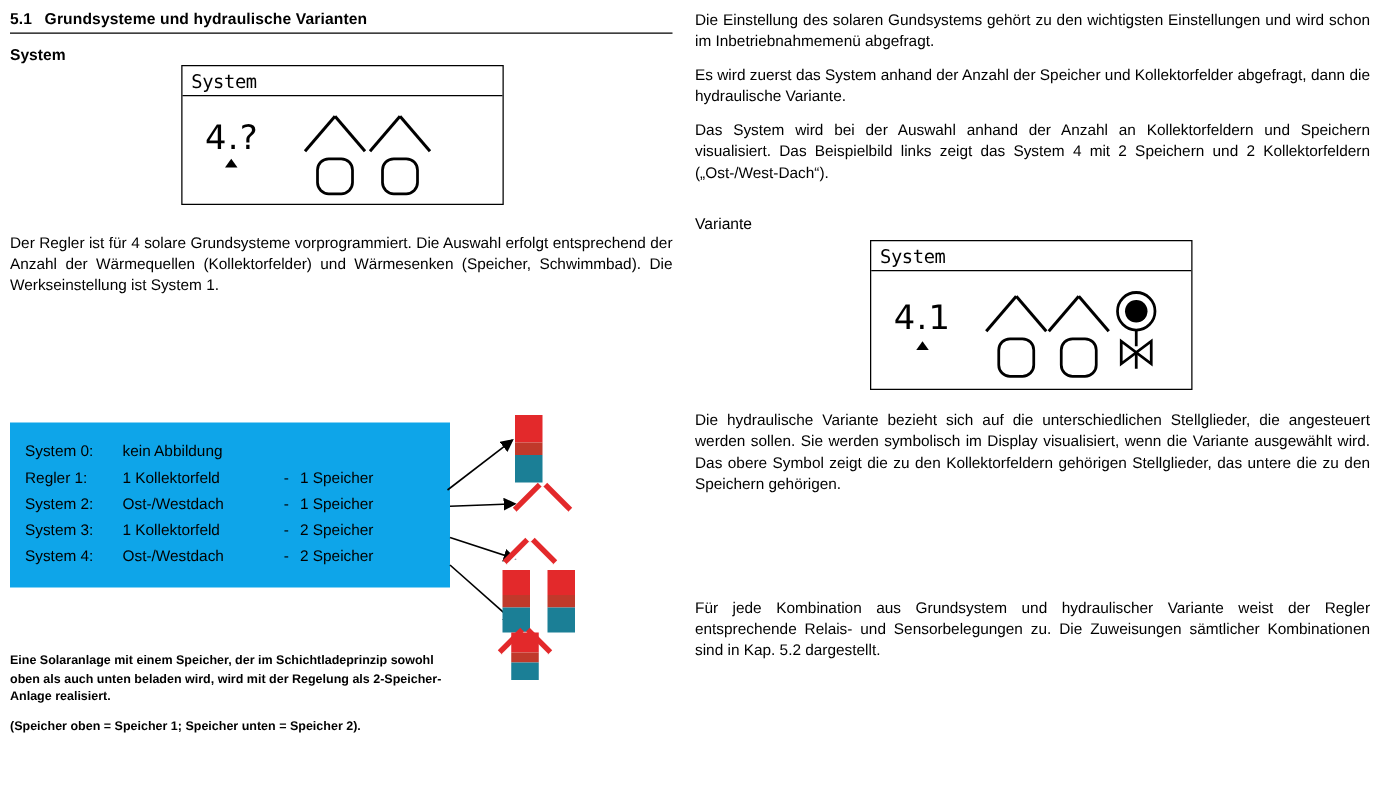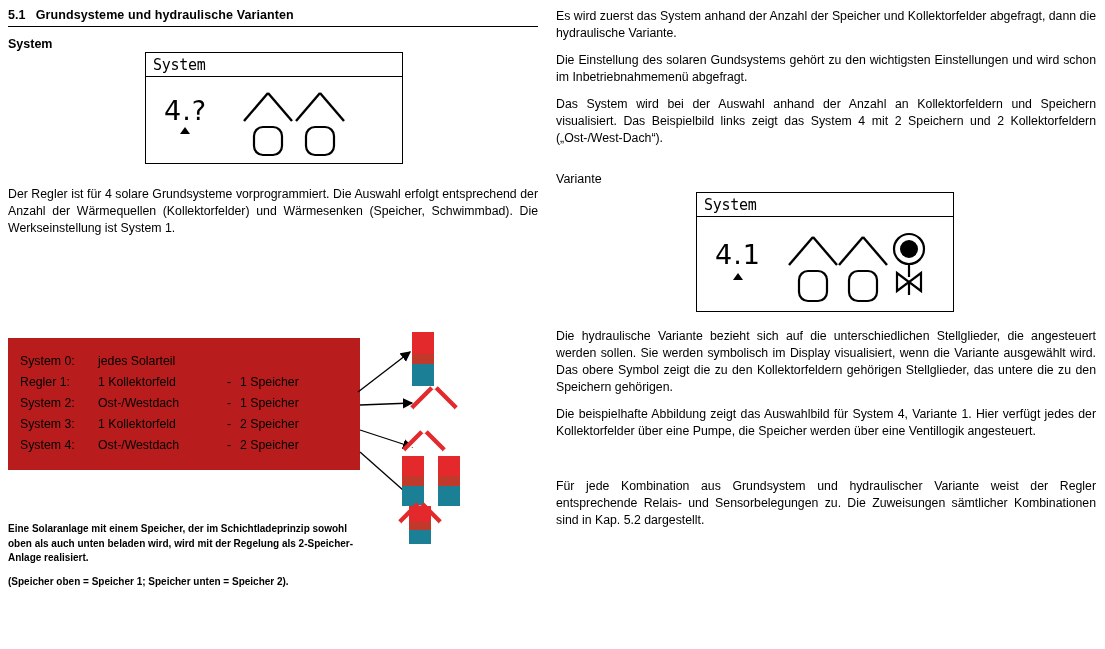--- a/index.html
+++ b/index.html
@@ -107,21 +107,21 @@
     height: 120px;
   }
 
   
   .sysbox {
     position: absolute;
     left: 8px;
     top: 338px;
     width: 352px;
     height: 132px;
-    background: #b91c1c;
+    background: #0ea5e9;
   }
   .sysbox table {
     border-collapse: collapse;
     margin: 12px 0 0 12px;
     font-size: 12.3px;
   }
   .sysbox td {
     padding: 3.5px 0;
     white-space: nowrap;
   }
@@ -212,21 +212,21 @@
     </div>
   </div>
 
   <p class="body" style="position:absolute;left:8px;top:186px;width:530px;">Der Regler ist für 4 solare Grundsysteme vorprogrammiert. Die Auswahl erfolgt entsprechend der Anzahl der Wärmequellen (Kollektorfelder) und Wärmesenken (Speicher, Schwimmbad). Die Werkseinstellung ist System 1.</p>
 
   <div class="sysbox">
     <table>
       <tbody>
         <tr>
           <td class="c1">System 0:</td>
-          <td class="c2">jedes Solarteil</td>
+          <td class="c2">kein Abbildung</td>
           <td class="c3"></td>
           <td class="c4"></td>
         </tr>
         <tr>
           <td class="c1">Regler 1:</td>
           <td class="c2">1 Kollektorfeld</td>
           <td class="c3">-</td>
           <td class="c4">1 Speicher</td>
         </tr>
         <tr>
@@ -301,22 +301,22 @@
     <rect x="39" y="192" width="22" height="8" fill="#c0392b"></rect>
     <rect x="39" y="200" width="22" height="14" fill="#1b7f96"></rect>
   </svg>
 
   <div class="note">
     <p>Eine Solaranlage mit einem Speicher, der im Schichtladeprinzip sowohl oben als auch unten beladen wird, wird mit der Regelung als 2-Speicher-Anlage realisiert.</p>
     <p>(Speicher oben = Speicher 1; Speicher unten = Speicher 2).</p>
   </div>
 
   <div class="col-right">
+    <p class="body">Die Einstellung des solaren Gundsystems gehört zu den wichtigsten Einstellungen und wird schon im Inbetriebnahmemenü abgefragt.</p>
     <p class="body">Es wird zuerst das System anhand der Anzahl der Speicher und Kollektorfelder abgefragt, dann die hydraulische Variante.</p>
-    <p class="body">Die Einstellung des solaren Gundsystems gehört zu den wichtigsten Einstellungen und wird schon im Inbetriebnahmemenü abgefragt.</p>
     <p class="body">Das System wird bei der Auswahl anhand der Anzahl an Kollektorfeldern und Speichern visualisiert. Das Beispielbild links zeigt das System 4 mit 2 Speichern und 2 Kollektorfeldern („Ost-/West-Dach“).</p>
   </div>
 
   <div class="variante-head">Variante</div>
 
   <div class="lcd display2" style="left:696px;top:192px;">
     <div class="lcd-title">System</div>
     <div class="lcd-rule"></div>
     <div class="lcd-body" style="height:86px;text-align:right;">
       <div class="lcd-num" style="top:22px;">4.1</div>
@@ -341,20 +341,19 @@
           <path d="M114,52 L114,70 L126,61 Z" fill="none" stroke="#000" stroke-width="2.2"></path>
           <path d="M138,52 L138,70 L126,61 Z" fill="none" stroke="#000" stroke-width="2.2"></path>
           <line x1="126" y1="61" x2="126" y2="74" stroke="#000" stroke-width="2.2"></line>
         </g>
       </svg>
     </div>
   </div>
 
   <div class="rc-lower">
     <p class="body">Die hydraulische Variante bezieht sich auf die unterschiedlichen Stellglieder, die angesteuert werden sollen. Sie werden symbolisch im Display visualisiert, wenn die Variante ausgewählt wird. Das obere Symbol zeigt die zu den Kollektorfeldern gehörigen Stellglieder, das untere die zu den Speichern gehörigen.</p>
-    <p class="body">Die beispielhafte Abbildung zeigt das Auswahlbild für System 4, Variante 1. Hier verfügt jedes der Kollektorfelder über eine Pumpe, die Speicher werden über eine Ventillogik angesteuert.</p>
   </div>
 
   <div class="rc-last">
     <p class="body">Für jede Kombination aus Grundsystem und hydraulischer Variante weist der Regler entsprechende Relais- und Sensorbelegungen zu. Die Zuweisungen sämtlicher Kombinationen sind in Kap. 5.2 dargestellt.</p>
   </div>
 
 </div>
 
 </body></html>

